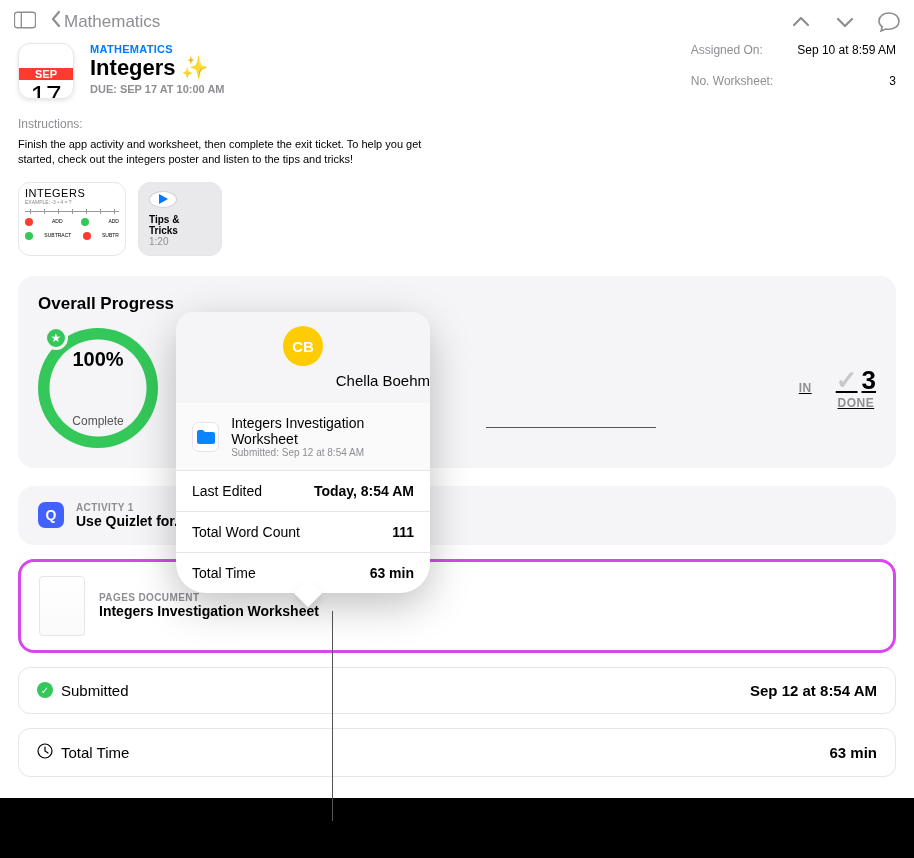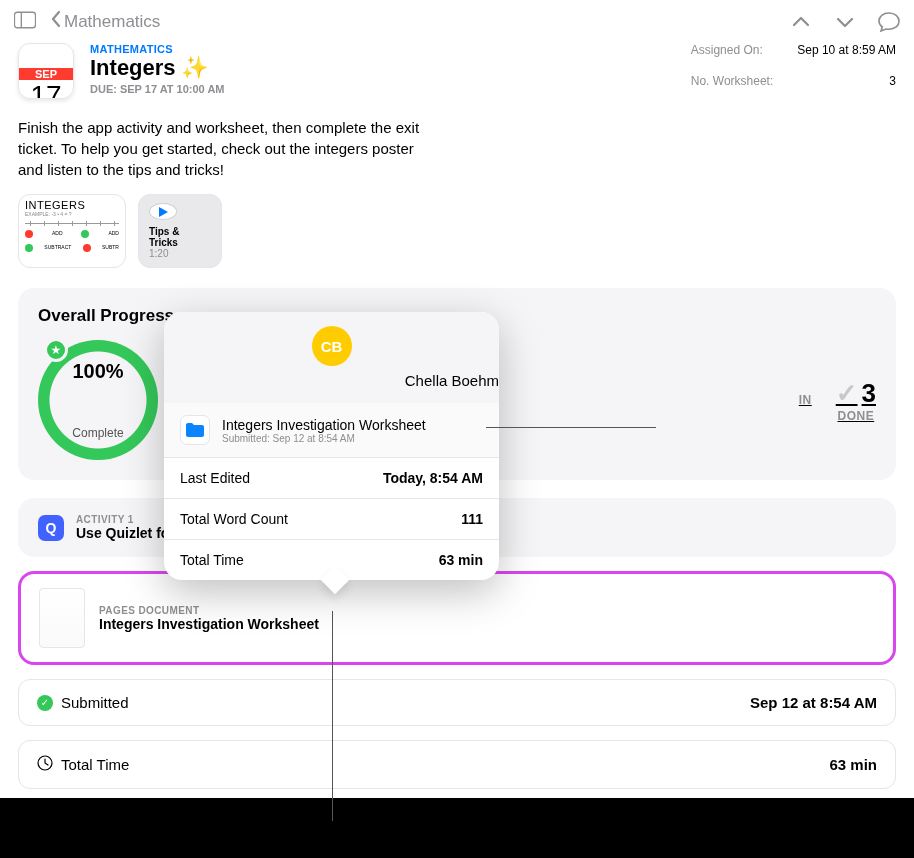--- a/index.html
+++ b/index.html
@@ -16,21 +16,21 @@
   .date-tile .d { flex:1; display:flex; align-items:center; justify-content:center; font-size:28px; font-weight:500; }
   .title-block { flex:1; }
   .subject { color:#007aff; font-size:11px; font-weight:700; letter-spacing:.3px; }
   .title { font-size:22px; font-weight:700; display:flex; align-items:center; gap:6px; }
   .sparkle { color:#ffd60a; }
   .due { color:#8e8e93; font-size:11px; font-weight:600; margin-top:2px; }
   .meta { font-size:12px; color:#8e8e93; display:grid; grid-template-columns:auto auto; column-gap:24px; row-gap:6px; text-align:left; }
   .meta .v { color:#000; font-weight:400; text-align:right; }
   .instructions { padding:18px 18px 0 18px; }
   .instructions .lbl { font-size:12px; color:#8e8e93; margin-bottom:6px; }
-  .instructions .txt { font-size:15px; line-height:1.4; max-width:420px; }
+  .instructions .txt { font-size:11px; line-height:1.4; max-width:420px; }
   .attachments { display:flex; gap:12px; padding:14px 18px 20px 18px; }
   .attach { border:1px solid #e5e5ea; border-radius:12px; overflow:hidden; }
   .poster { width:108px; height:74px; background:#fff; position:relative; }
   .poster-inner { padding:4px 6px; }
   .poster .pt { font-family:Impact,sans-serif; font-size:11px; letter-spacing:.5px; }
   .poster .line { height:1px; background:#999; margin:6px 0 2px; position:relative; }
   .poster .tick { position:absolute; top:-2px; width:1px; height:5px; background:#999; }
   .poster .row { display:flex; justify-content:space-between; margin-top:6px; }
   .poster .dot { width:8px; height:8px; border-radius:50%; display:inline-block; }
   .gr { background:#34c759; } .rd { background:#ff3b30; }
@@ -64,21 +64,21 @@
   .doc-info .s { font-size:10px; color:#8e8e93; font-weight:700; letter-spacing:.4px; }
   .doc-info .t { font-size:14px; font-weight:700; }
   .doc-btns { display:flex; gap:10px; }
   .obtn { border:1.5px solid #007aff; color:#007aff; background:transparent; border-radius:8px; padding:8px 18px; font-size:14px; cursor:pointer; }
   .info-card { margin:14px 18px 0 18px; background:#fff; border-radius:12px; border:1px solid #e5e5ea; padding:14px 18px; display:flex; justify-content:space-between; align-items:center; }
   .info-card .l { display:flex; align-items:center; gap:8px; font-size:15px; }
   .info-card .r { font-size:15px; font-weight:700; text-align:right; }
   .check-ic { width:16px; height:16px; border-radius:50%; background:#34c759; display:flex; align-items:center; justify-content:center; color:#fff; font-size:10px; }
   .clock-ic svg { width:16px; height:16px; }
   
-  .popover { position:absolute; left:164px; top:312px; width:335px; background:#fff; border-radius:18px; box-shadow:0 12px 40px rgba(0,0,0,.25); overflow:visible; z-index:50; }
+  .popover { position:absolute; left:176px; top:312px; width:254px; background:#fff; border-radius:30px; box-shadow:0 12px 40px rgba(0,0,0,.25); overflow:visible; z-index:50; }
   .pop-head { background:#f5f5f7; border-radius:18px 18px 0 0; text-align:center; padding:14px 0; }
   .avatar { width:40px; height:40px; border-radius:50%; background:#ffcc00; color:#fff; display:inline-flex; align-items:center; justify-content:center; font-weight:600; font-size:15px; }
   .pop-head .nm { font-size:15px; margin-top:6px;text-align:right; }
   .pop-item { padding:12px 16px; border-bottom:1px solid #e5e5ea; }
   .pop-doc { display:flex; align-items:center; gap:12px; background:#fafafa; }
   .folder-ic { width:30px; height:30px; border-radius:7px; background:#fff; border:1px solid #e5e5ea; display:flex; align-items:center; justify-content:center; }
   .pop-doc .tt { font-size:14px; }
   .pop-doc .ss { font-size:10px; color:#8e8e93; }
   .pop-row { display:flex; justify-content:space-between; font-size:14px; }
   .pop-row .v { font-weight:700; }
@@ -141,20 +141,21 @@
   </div>
   <div class="meta">
     <span>Assigned On:</span>
     <span class="v">Sep 10 at 8:59 AM</span>
     <span>No. Worksheet:</span>
     <span class="v">3</span>
   </div>
 </div>
 
 <div class="instructions">
+  <div class="lbl">Instructions:</div>
   <div class="txt">Finish the app activity and worksheet, then complete the exit ticket. To help you get started, check out the integers poster and listen to the tips and tricks!</div>
 </div>
 
 <div class="attachments">
   <div class="attach poster">
     <div class="poster-inner">
       <div class="pt">INTEGERS</div>
       <div style="font-size:5px;color:#888;">EXAMPLE: -3 • 4 = ?</div>
       <div class="line">
         <span class="tick" style="left:5%"></span>

